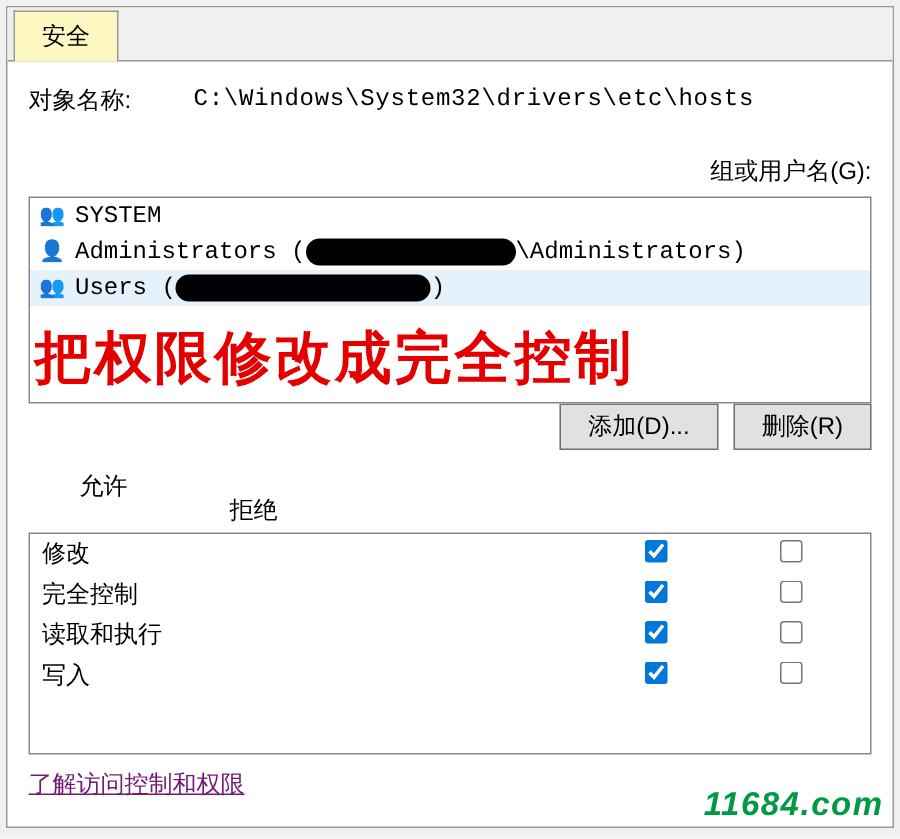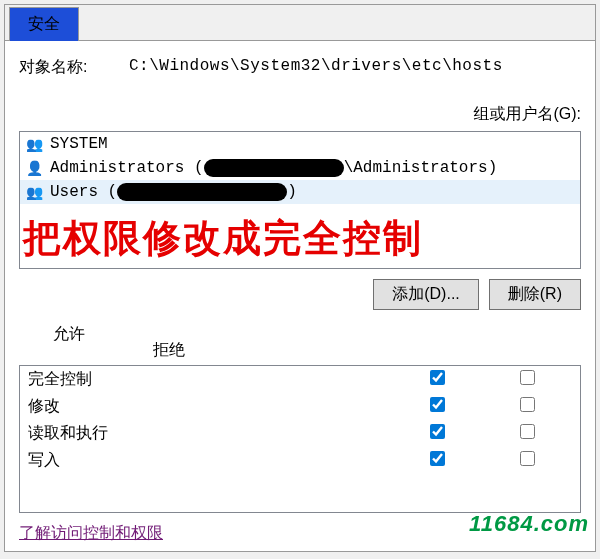--- a/index.html
+++ b/index.html
@@ -20,21 +20,21 @@
   position: relative;
 }
 .tab-strip {
   display: flex;
   border-bottom: 1px solid #999;
   background: #f0f0f0;
   padding-top: 2px;
 }
 .tab {
   padding: 6px 18px;
-  background: #1d4ed8;
+  background: #fef9c3;
   border: 1px solid #999;
   border-bottom: none;
   margin-left: 4px;
   margin-bottom: -1px;
   font-size: 16px;
 }
 .content {
   padding: 16px 14px 10px 14px;
 }
 .row { display: flex; margin-bottom: 26px; font-size: 16px; }
@@ -81,21 +81,21 @@
   font-weight: 700;
   left: 3px;
   bottom: 4px;
   letter-spacing: 2px;
   font-family: SimSun, serif;
 }
 .btn-row {
   display: flex;
   justify-content: flex-end;
   gap: 10px;
-  margin-top: 10px;
+  margin-top: 0;
   margin-bottom: 14px;
 }
 .btn {
   padding: 4px 18px;
   font-size: 16px;
   background: #e1e1e1;
   border: 1px solid #707070;
   cursor: pointer;
   font-family: inherit;
 }
@@ -130,21 +130,21 @@
   color: #701a75;
   text-decoration: underline;
   font-size: 16px;
   margin-top: 10px;
   display: inline-block;
   cursor: pointer;
 }
 .watermark {
   position: absolute;
   right: 6px;
-  bottom: 14px;
+  bottom: 2px;
   color: #009944;
   font-size: 22px;
   font-weight: 700;
   font-style: italic;
   letter-spacing: 1px;
 }
 .perm-box::-webkit-scrollbar { width: 18px; }
 .perm-box::-webkit-scrollbar-track { background: #f0f0f0; border-left: 1px solid #ccc; }
 .perm-box::-webkit-scrollbar-thumb { background: #cdcdcd; border: 1px solid #aaa; }
 </style>
@@ -191,30 +191,30 @@
       <button class="btn">删除(R)</button>
     </div>
 
     <div class="perm-header">
       <div class="c2">允许</div>
       <div class="c3">拒绝</div>
     </div>
 
     <div class="perm-box">
       <div class="perm-row">
+        <div class="p1">修改</div>
+        <div class="p2"><input type="checkbox" class="cb" checked="" style=""></div>
+        <div class="p3"><input type="checkbox" class="cb" style=""></div>
+      </div>
+      <div class="perm-row">
         <div class="p1">完全控制</div>
         <div class="p2"><input type="checkbox" class="cb" checked="" style=""></div>
         <div class="p3"><input type="checkbox" class="cb" style=""></div>
       </div>
       <div class="perm-row">
-        <div class="p1">修改</div>
-        <div class="p2"><input type="checkbox" class="cb" checked="" style=""></div>
-        <div class="p3"><input type="checkbox" class="cb" style=""></div>
-      </div>
-      <div class="perm-row">
         <div class="p1">读取和执行</div>
         <div class="p2"><input type="checkbox" class="cb" checked="" style=""></div>
         <div class="p3"><input type="checkbox" class="cb" style=""></div>
       </div>
       <div class="perm-row">
         <div class="p1">写入</div>
         <div class="p2"><input type="checkbox" class="cb" checked="" style=""></div>
         <div class="p3"><input type="checkbox" class="cb" style=""></div>
       </div>
     </div>

